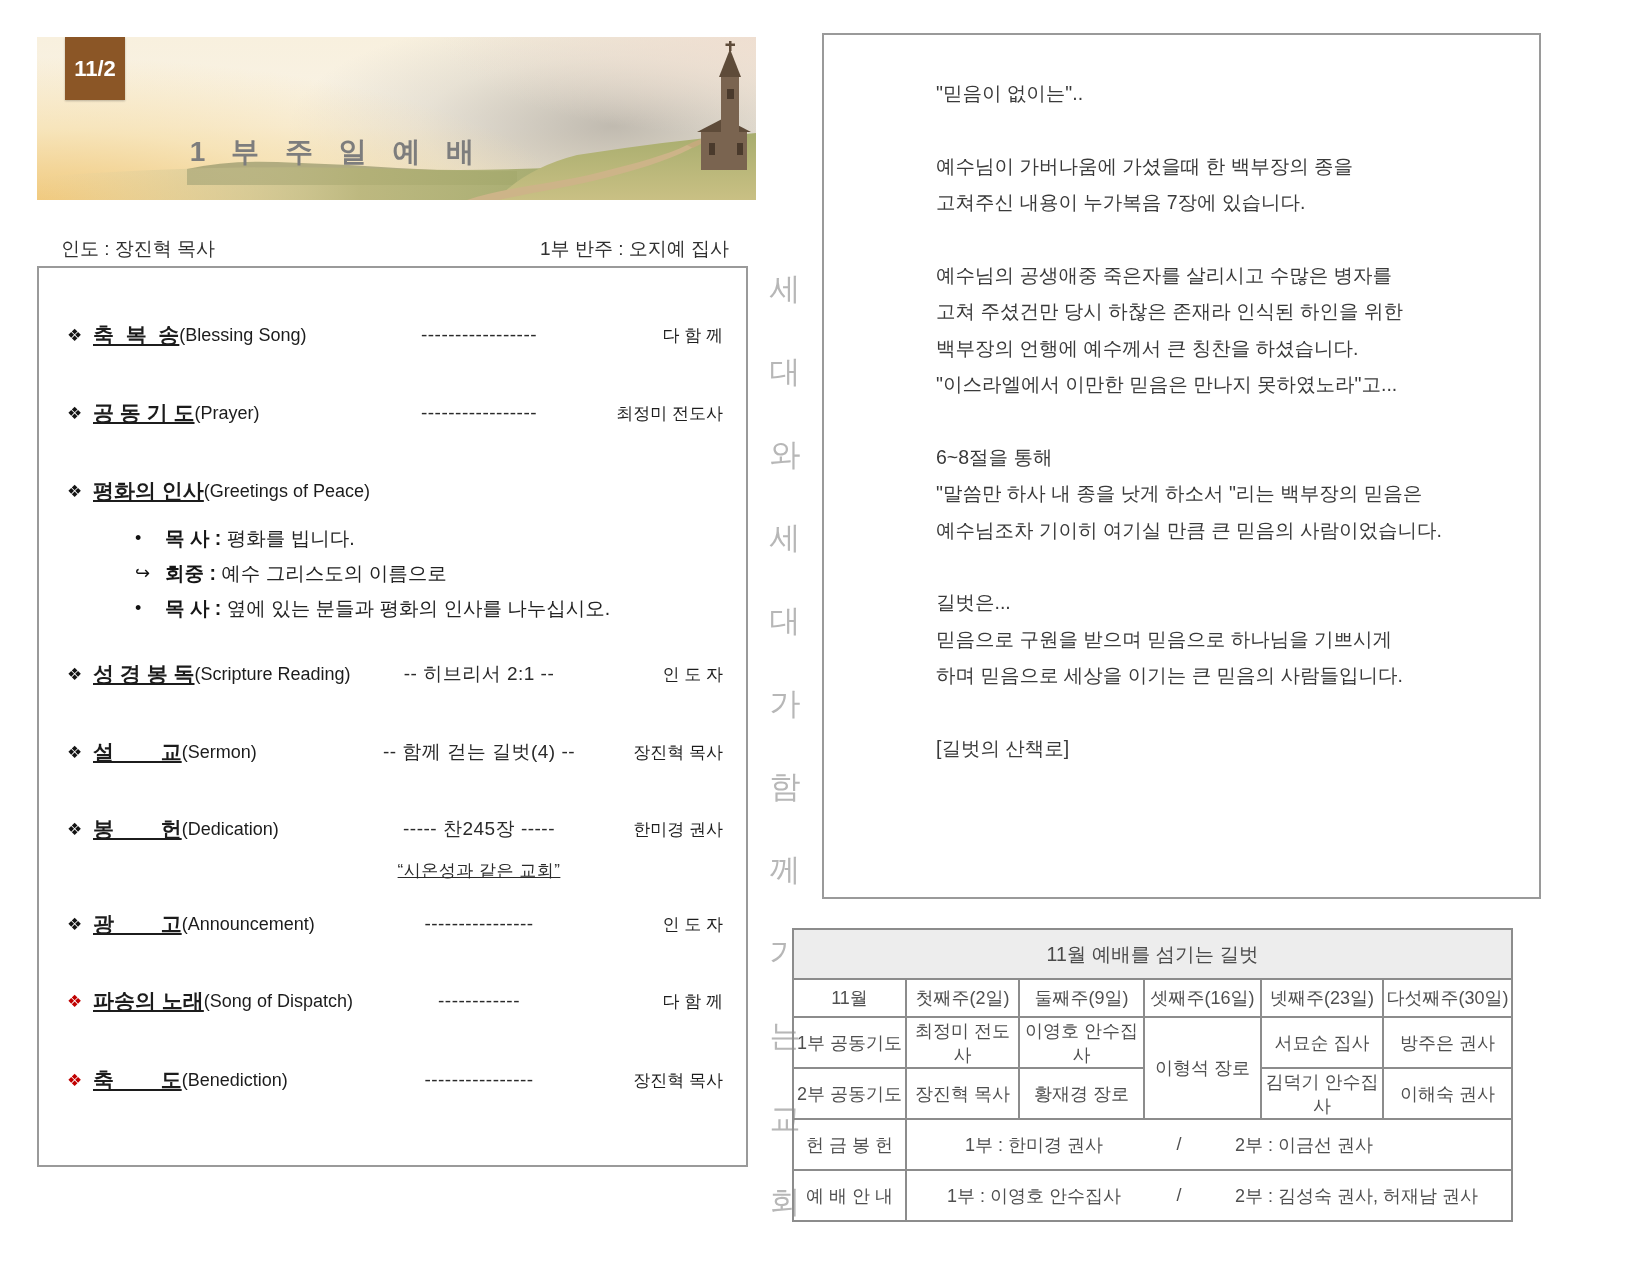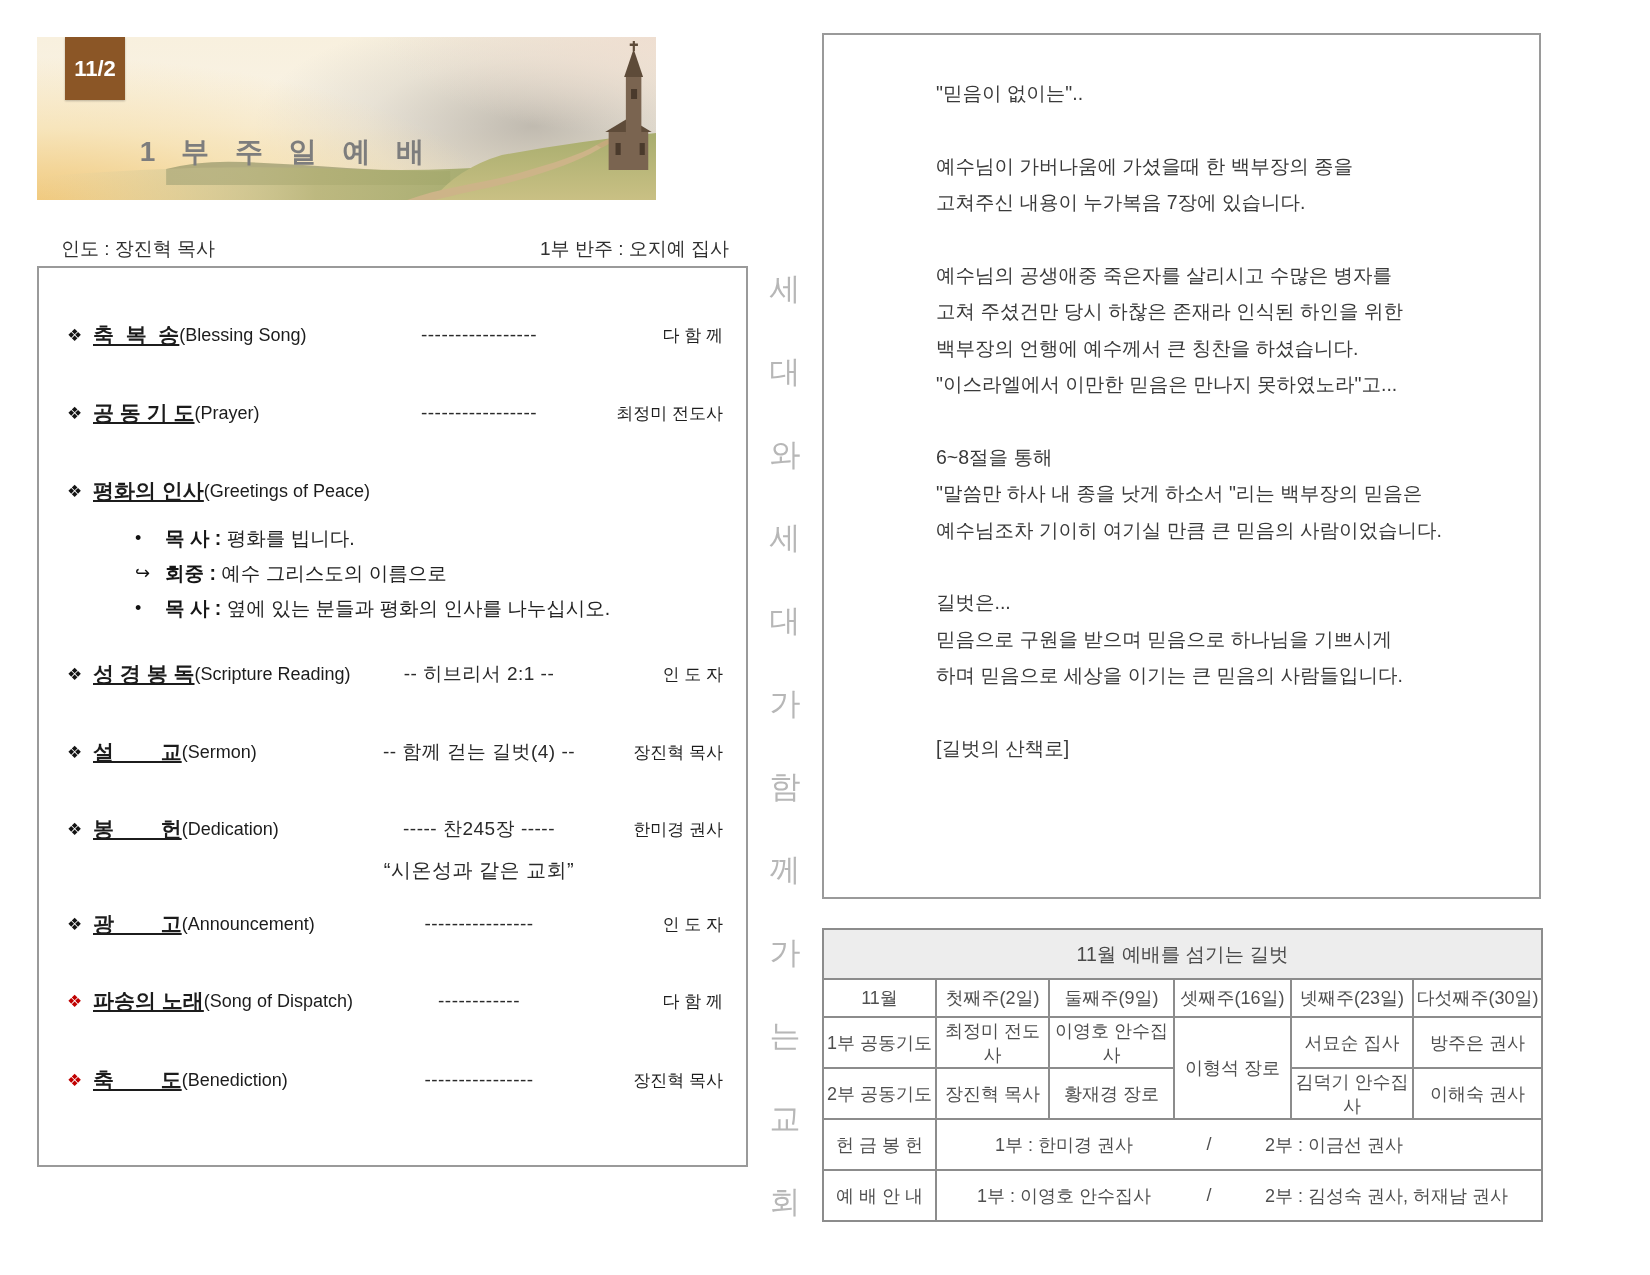--- a/index.html
+++ b/index.html
@@ -7,21 +7,21 @@
   body {
     position:relative;
     width:1650px; height:1275px;
     font-family:"Liberation Sans", sans-serif;
     color:#2f2f2f;
     overflow:hidden;
   }
 
   
   .banner {
-    position:absolute; left:37px; top:37px; width:619px; height:163px;
+    position:absolute; left:37px; top:37px; width:719px; height:163px;
     overflow:hidden;
     background:
       radial-gradient(120% 150% at 0% 105%, rgba(240,198,118,.95) 0%, rgba(246,222,168,.7) 32%, rgba(250,240,218,0) 62%),
       radial-gradient(80% 110% at 100% 0%, rgba(238,221,208,.9) 0%, rgba(244,238,226,0) 55%),
       radial-gradient(60% 95% at 80% 55%, rgba(178,172,162,.8) 0%, rgba(200,195,185,.35) 45%, rgba(246,242,232,0) 75%),
       linear-gradient(180deg, #f8f0de 0%, #f9f3e6 55%, #f3e6c6 100%);
   }
   .banner svg { position:absolute; left:0; top:0; width:100%; height:100%; }
   .date-badge {
     position:absolute; left:28px; top:0; width:60px; height:63px;
@@ -52,21 +52,21 @@
   .prow {
     position:absolute; left:28px; right:23px; height:36px;
     display:grid; grid-template-columns:292px 240px 1fr; align-items:center;
   }
   .plabel { display:flex; align-items:center; white-space:pre; }
   .diamond { width:26px; font-size:17px; color:#141414; flex:0 0 26px; }
   .prow.red .diamond { color:#c00000; }
   .plabel b { font-size:21px; color:#1c1c1c;text-decoration:underline; }
   .plabel .en { font-size:18px; color:#1c1c1c; }
   .pmid { text-align:center; font-size:19px; color:#2a2a2a; white-space:pre; letter-spacing:.5px; }
-  .pmid.quote { font-size:20px; }
+  .pmid.quote { font-size:17px;text-decoration:underline; }
   .pwho { text-align:right; font-size:17px; color:#1e1e1e; white-space:pre; }
   .subrow {
     position:absolute; left:96px; height:32px;
     display:flex; align-items:center; font-size:19.5px; color:#222;
   }
   .subrow .bullet { width:30px; font-size:18px; color:#111; }
   .subrow .role { font-weight:bold; white-space:pre; color:#151515; }
   .subrow .stext { white-space:pre; }
 
   
@@ -81,21 +81,21 @@
     position:absolute; left:822px; top:33px; width:719px; height:866px;
     border:2px solid #9a9a9a; background:#fff;
     padding:40px 28px 0 112px;
     font-size:19.5px; color:#3a3a3a;
   }
   .meditation-box .para { margin:0 0 36px 0; }
   .meditation-box .ln { line-height:36.5px; white-space:pre; }
 
   
   .schedule {
-    position:absolute; left:822px; top:928px; width:719px;
+    position:absolute; left:792px; top:928px; width:719px;
     border-collapse:collapse; table-layout:fixed;
     font-size:18px; color:#4f4f4f; text-align:center;border-radius:13px;
   }
   .schedule td { border:2px solid #8c8c8c; padding:0 2px; }
   .schedule .t-title { height:50px; background:#ededed; font-size:19.5px; color:#4a4a4a; }
   .schedule .t-week td { height:38px; }
   .schedule .t-row td { height:51px; }
   .merged-line { display:grid; grid-template-columns:250px 40px 1fr; align-items:center; }
   .merged-line .p1 { text-align:center; }
   .merged-line .sep { text-align:center; }

